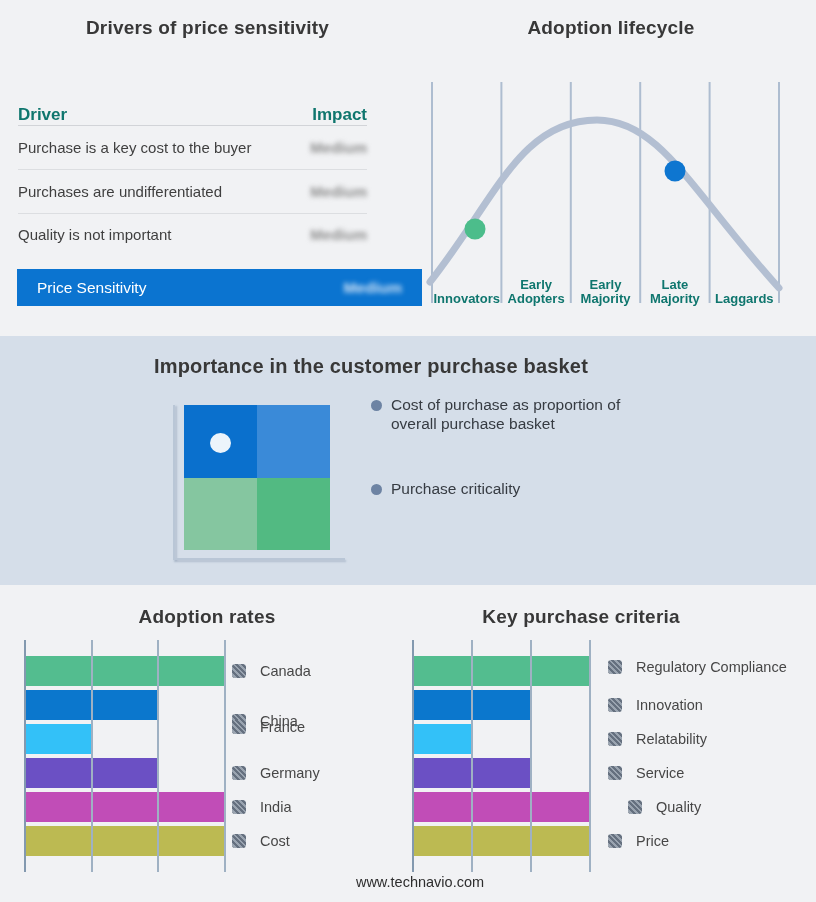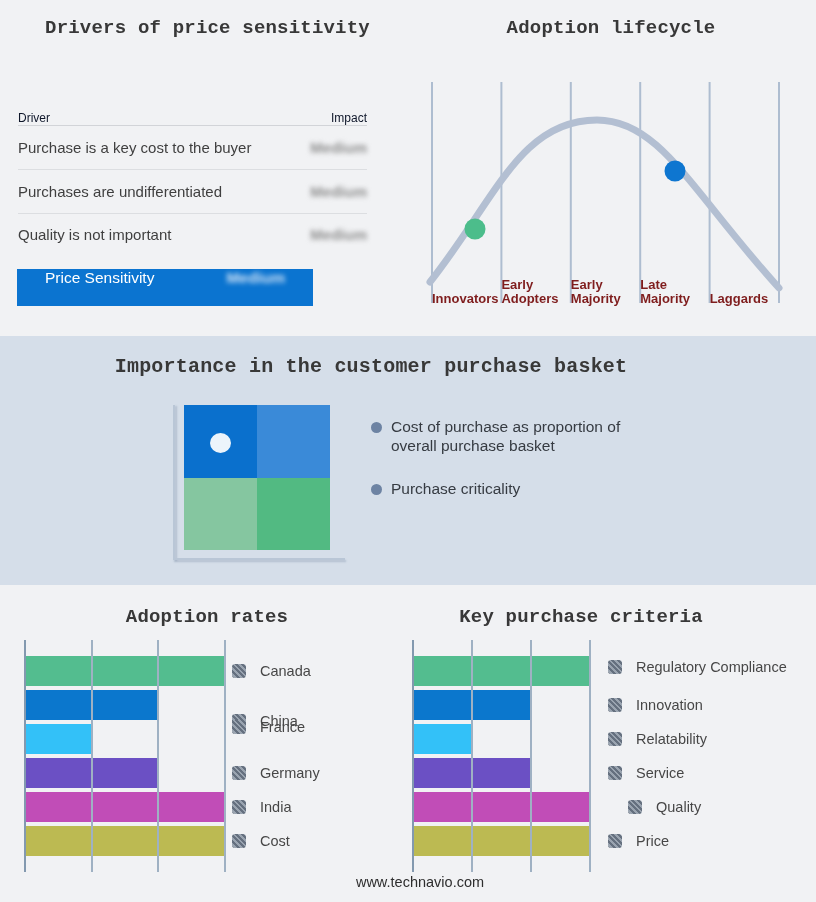--- a/index.html
+++ b/index.html
@@ -3,37 +3,37 @@
 <meta charset="utf-8">
 <style>
   html,body{margin:0;padding:0;background:#e9eaec;}
   *{box-sizing:border-box;}
   #stage{
     position:relative;width:816px;height:902px;overflow:hidden;
     background:#f1f2f4;
     font-family:"Liberation Sans",sans-serif;color:#3c3c3c;
   }
   .abs{position:absolute;}
-  .panel-title{font-weight:bold;font-size:19px;color:#383838;text-align:center;letter-spacing:.2px;font-family:Liberation Mono, monospace;}
+  .panel-title{font-weight:bold;font-size:19px;color:#383838;text-align:center;letter-spacing:.2px;}
 
   
   #drivers-table{left:18px;top:94px;width:349px;}
-  .tbl-head{display:flex;justify-content:space-between;align-items:flex-end;height:32px;border-bottom:1px solid #d2d4d8;font-size:12px;font-weight:normal;color:#0f172a;}
+  .tbl-head{display:flex;justify-content:space-between;align-items:flex-end;height:32px;border-bottom:1px solid #d2d4d8;font-size:17px;font-weight:bold;color:#0f766e;}
   .tbl-row{display:flex;justify-content:space-between;align-items:center;height:44px;border-bottom:1px solid #dcdee1;font-size:15px;color:#3f3f3f;}
   .tbl-row:last-child{border-bottom:none;height:41px;}
   .impact-blur{color:#8e8e8e;font-weight:bold;filter:blur(2.6px);}
-  #highlight-row{left:17px;top:269px;width:296px;height:37px;display:flex;justify-content:space-between;align-items:flex-start;padding:0 28px;color:#fff;font-size:15.5px;}
+  #highlight-row{left:17px;top:269px;width:405px;height:37px;display:flex;justify-content:space-between;align-items:center;padding:0 20px;color:#fff;font-size:15.5px;}
   #highlight-row .impact-blur{color:#cfe2f6;}
 
   
   #lifecycle-svg{left:0;top:0;}
   .lc-grid{stroke:#aebdd0;stroke-width:2;}
   .lc-curve{fill:none;stroke-width:7;stroke-linecap:round;}
   #lifecycle-stages{left:432px;top:276px;width:347px;height:30px;display:flex;}
-  .stage{flex:1;display:flex;flex-direction:column;justify-content:flex-end;font-size:13px;font-weight:bold;color:#7f1d1d;line-height:14px;white-space:nowrap;}
+  .stage{flex:1;display:flex;flex-direction:column;justify-content:flex-end;align-items:center;font-size:13px;font-weight:bold;color:#0f766e;line-height:14px;white-space:nowrap;}
 
   
   #band{left:0;top:336px;width:816px;height:249px;background:#d5dee9;}
   #band-title{left:0;top:355px;width:742px;font-size:20px;}
   .axis{background:#b9c6d6;}
   #matrix-box{left:184px;top:405px;width:146px;height:145px;display:grid;grid-template-columns:1fr 1fr;grid-template-rows:1fr 1fr;}
   #matrix-dot{left:210px;top:433px;width:21px;height:20px;border-radius:50%;}
   .bullet-row{display:flex;}
   .bullet-dot{width:11px;height:11px;border-radius:50%;background:#6d83a3;margin-top:5px;flex:0 0 auto;}
   .bullet-text{margin-left:9px;font-size:15.5px;line-height:19px;color:#363b42;width:252px;}
@@ -128,21 +128,21 @@
   <div class="abs axis" style="left:173px;top:558px;width:172px;height:2px;box-shadow:1px 2px 2px rgba(110,130,155,.35);"></div>
 
   <div class="abs" id="matrix-box">
     <div id="q1" style="background: rgb(10, 112, 205);"></div>
     <div id="q2" style="background: rgb(58, 138, 216);"></div>
     <div id="q3" style="background: rgb(133, 198, 160);"></div>
     <div id="q4" style="background: rgb(82, 186, 130);"></div>
   </div>
   <div class="abs" id="matrix-dot" style="background: rgb(236, 244, 251);"></div>
 
-  <div class="abs bullet-row" style="left:371px;top:417px;">
+  <div class="abs bullet-row" style="left:371px;top:395px;">
     <span class="bullet-dot"></span>
     <span class="bullet-text">Cost of purchase as proportion of overall purchase basket</span>
   </div>
   <div class="abs bullet-row" style="left:371px;top:479px;justify-content:center;">
     <span class="bullet-dot"></span>
     <span class="bullet-text">Purchase criticality</span>
   </div>
 
   <div class="abs panel-title" style="left:0;top:606px;width:414px;">Adoption rates</div>
   <div id="rates-chart">

